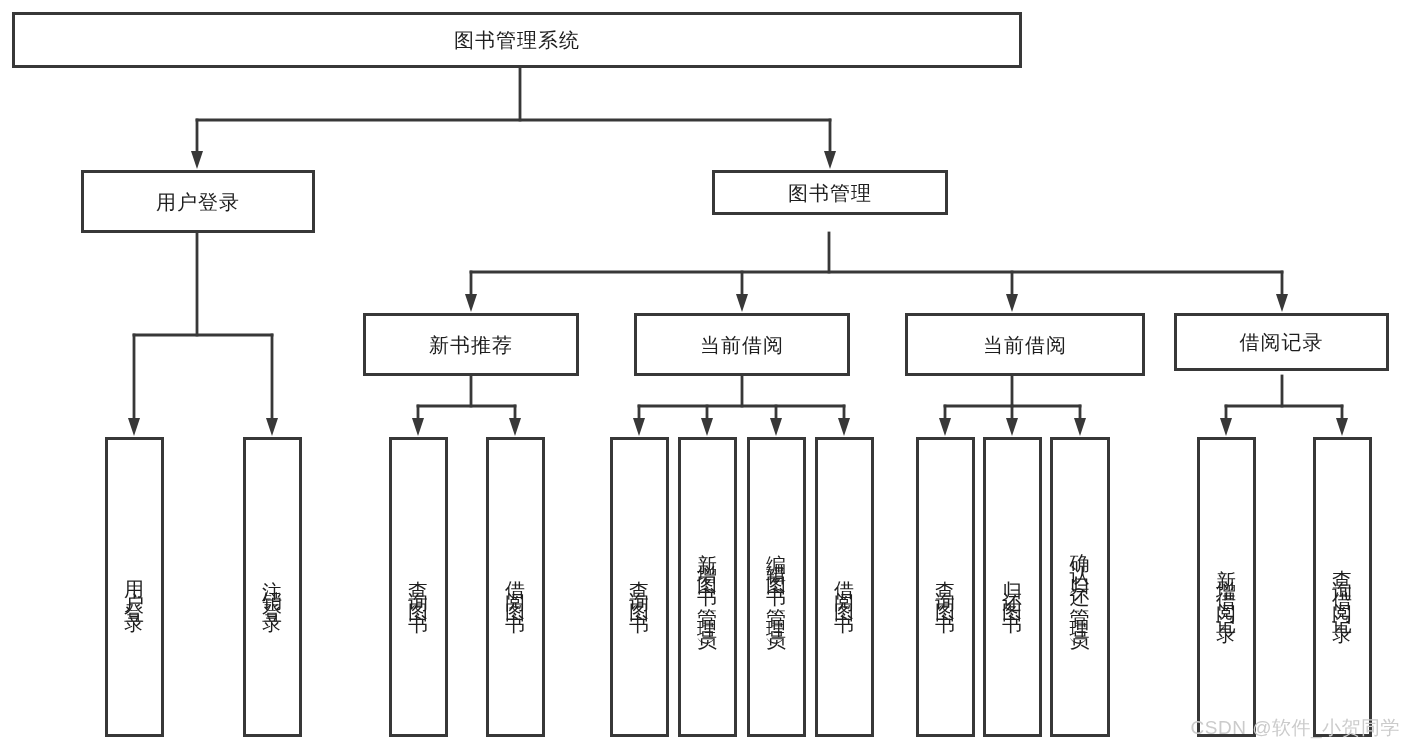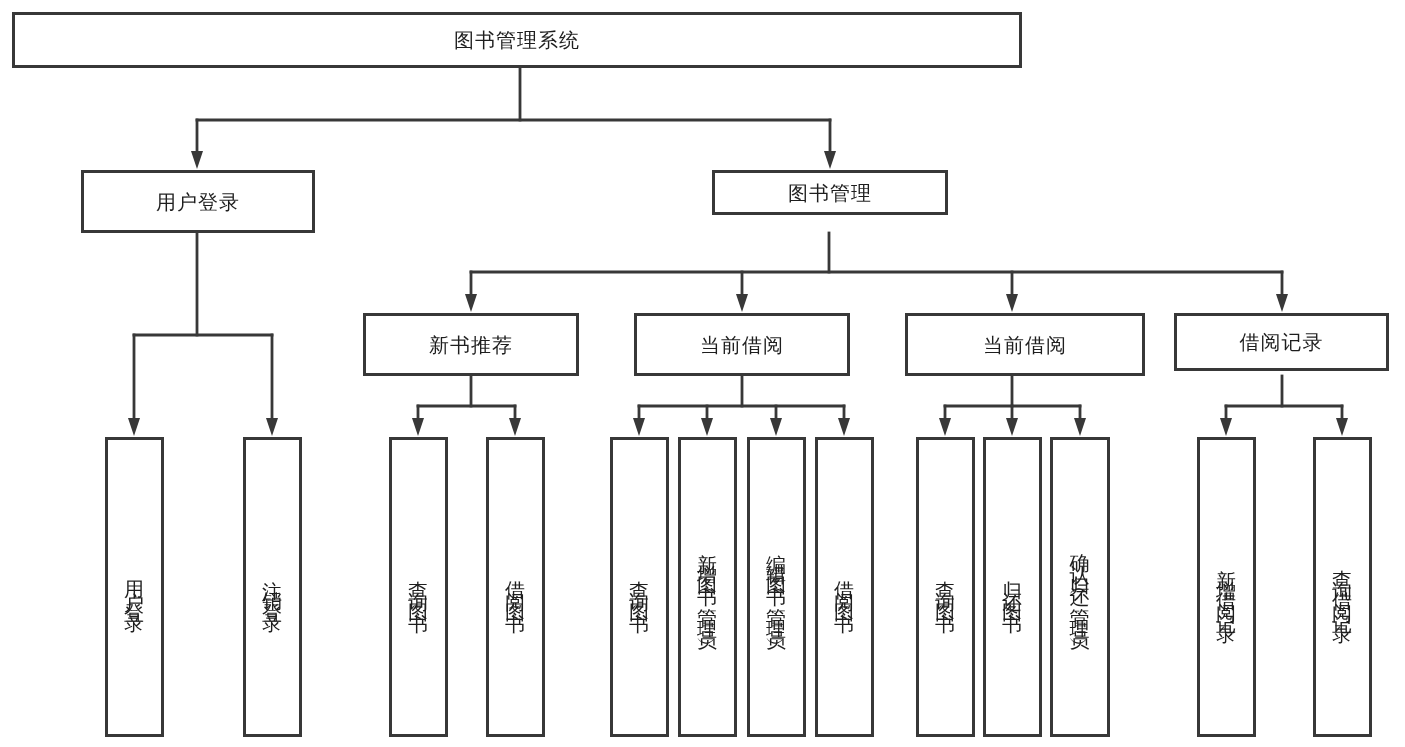--- a/index.html
+++ b/index.html
@@ -180,13 +180,14 @@
   <div class="box vbox" style="left:1050px;top:437px;width:60px;height:300px">
     <span>确认归还（管理员）</span>
   </div>
   <div class="box vbox" style="left:1197px;top:437px;width:59px;height:300px">
     <span>新增借阅记录</span>
   </div>
   <div class="box vbox" style="left:1313px;top:437px;width:59px;height:300px">
     <span>查询借阅记录</span>
   </div>
 
+  <div class="watermark">CSDN @软件_小贺同学</div>
 </div>
 
 </body></html>

